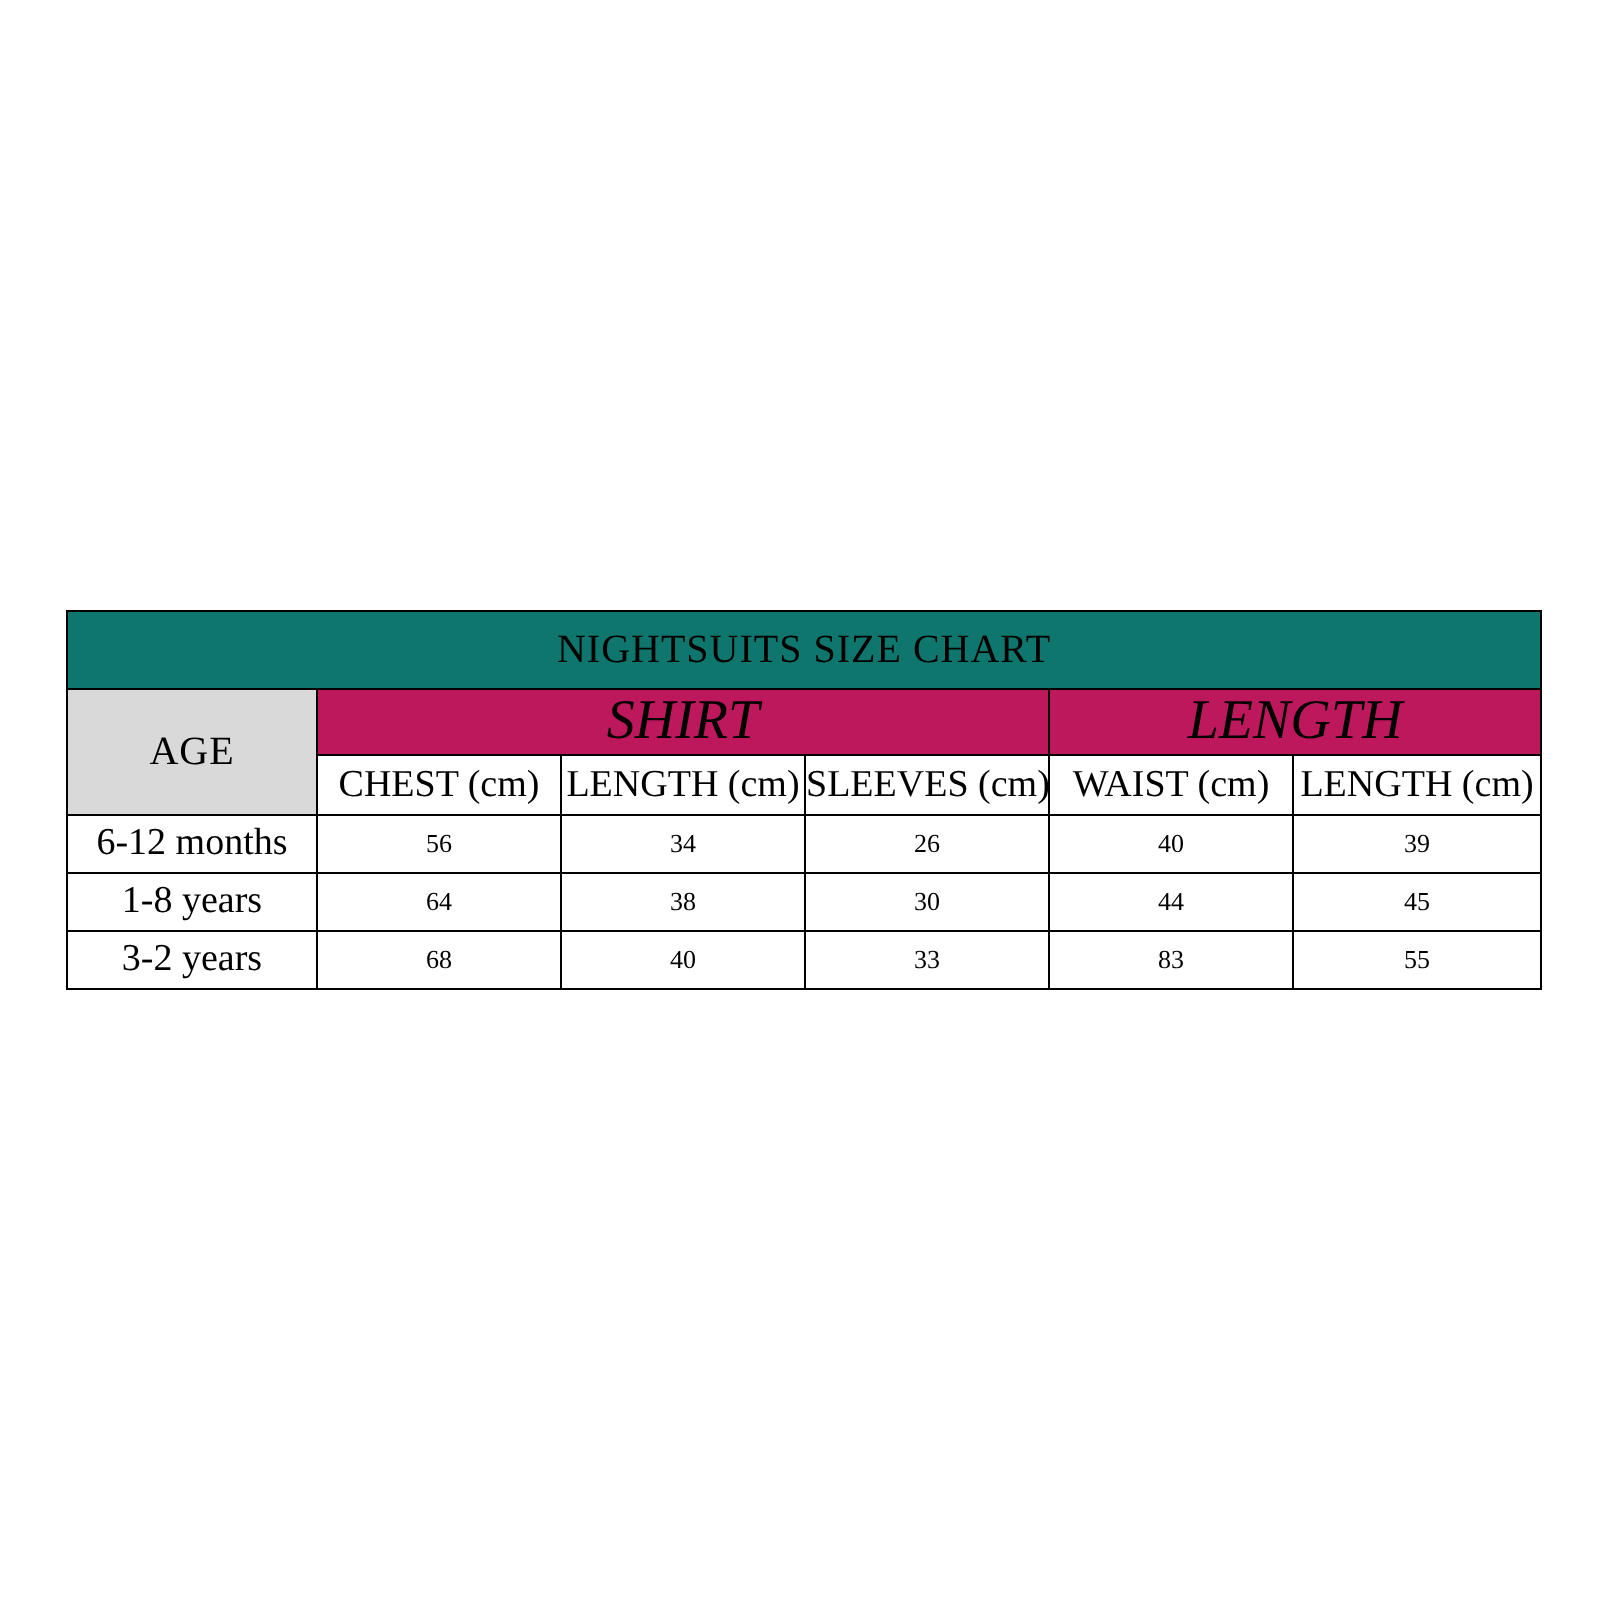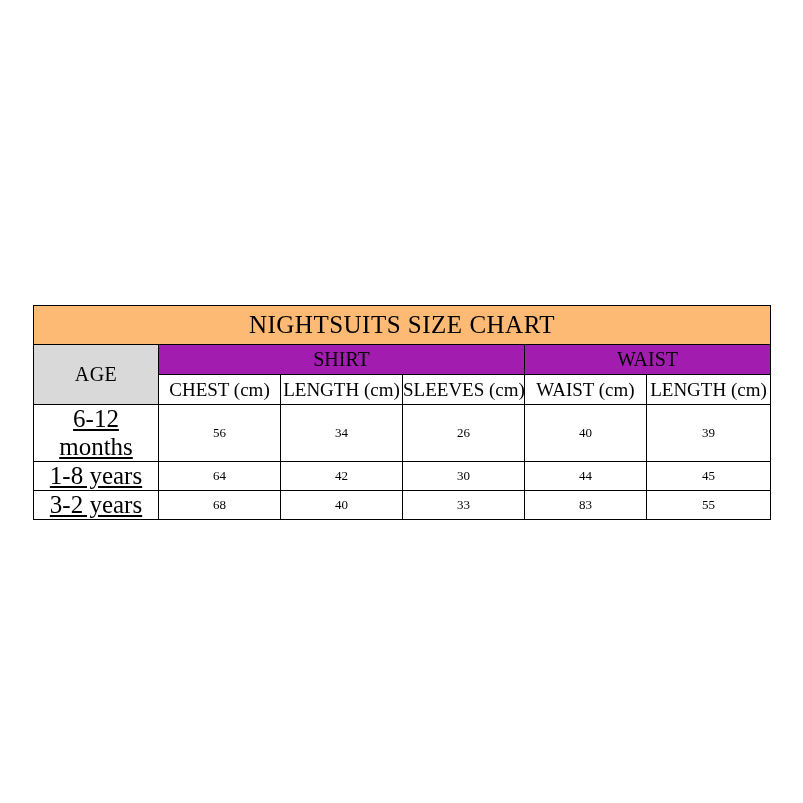--- a/index.html
+++ b/index.html
@@ -28,50 +28,50 @@
   table.size-chart td,
   table.size-chart th {
     border: 1px solid #000000;
     padding: 0;
     text-align: center;
     vertical-align: middle;
     color: #000000;
     font-weight: normal;
   }
   .title-cell {
-    font-size: 25px;
+    font-size: 20px;
     font-weight: bold;
     letter-spacing: 0.5px;
     height: 38px;
-    background: #fdba74;
+    background: #0f766e;
   }
   .group-cell {
-    font-size: 20px;
+    font-size: 28px;
     height: 29px;
-    background: #a21caf;
+    background: #be185d;
+    font-style: italic;
   }
   .age-cell {
     font-size: 20px;
     background: #d9d9d9;
     letter-spacing: 0.5px;
     margin-top: 28px;
   }
   .measure-cell {
     font-size: 19px;
     height: 29px;
     background: #ffffff;
     white-space: nowrap;
     overflow: visible;
   }
   .row-label {
-    font-size: 25px;
+    font-size: 19px;
     height: 28px;
     text-align: left;
     padding-left: 4px;
-    text-decoration: underline;
   }
   .data-cell {
     font-size: 13px;
     height: 28px;
     margin-left: 48px;
   }
   col.c-age { width: 125px; }
   col.c-d1 { width: 122px; }
   col.c-d2 { width: 122px; }
   col.c-d3 { width: 122px; }
@@ -91,41 +91,41 @@
       <col class="c-d4">
       <col class="c-d5">
     </colgroup>
     <tbody>
       <tr>
         <td class="title-cell" colspan="6">NIGHTSUITS SIZE CHART</td>
       </tr>
       <tr>
         <td class="age-cell" rowspan="2">AGE</td>
         <td class="group-cell" colspan="3">SHIRT</td>
-        <td class="group-cell" colspan="2">WAIST</td>
+        <td class="group-cell" colspan="2">LENGTH</td>
       </tr>
       <tr>
         <td class="measure-cell">CHEST (cm)</td>
         <td class="measure-cell">LENGTH (cm)</td>
         <td class="measure-cell">SLEEVES (cm)</td>
         <td class="measure-cell">WAIST (cm)</td>
         <td class="measure-cell">LENGTH (cm)</td>
       </tr>
       <tr>
         <td class="row-label">6-12 months</td>
         <td class="data-cell">56</td>
         <td class="data-cell">34</td>
         <td class="data-cell">26</td>
         <td class="data-cell">40</td>
         <td class="data-cell">39</td>
       </tr>
       <tr>
         <td class="row-label">1-8 years</td>
         <td class="data-cell">64</td>
-        <td class="data-cell">42</td>
+        <td class="data-cell">38</td>
         <td class="data-cell">30</td>
         <td class="data-cell">44</td>
         <td class="data-cell">45</td>
       </tr>
       <tr>
         <td class="row-label">3-2 years</td>
         <td class="data-cell">68</td>
         <td class="data-cell">40</td>
         <td class="data-cell">33</td>
         <td class="data-cell">83</td>

